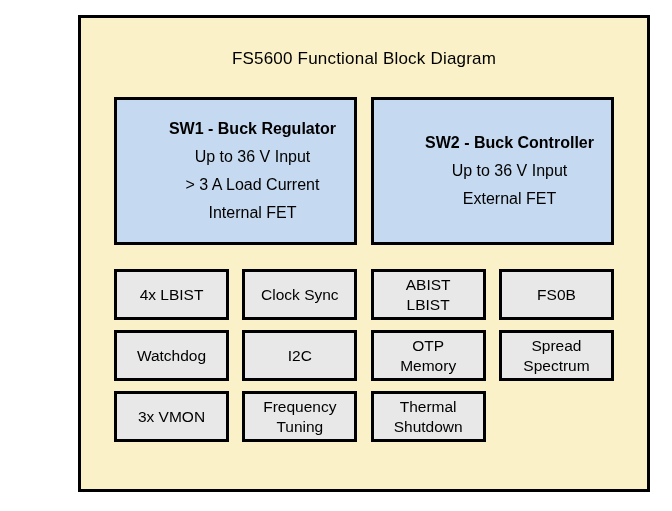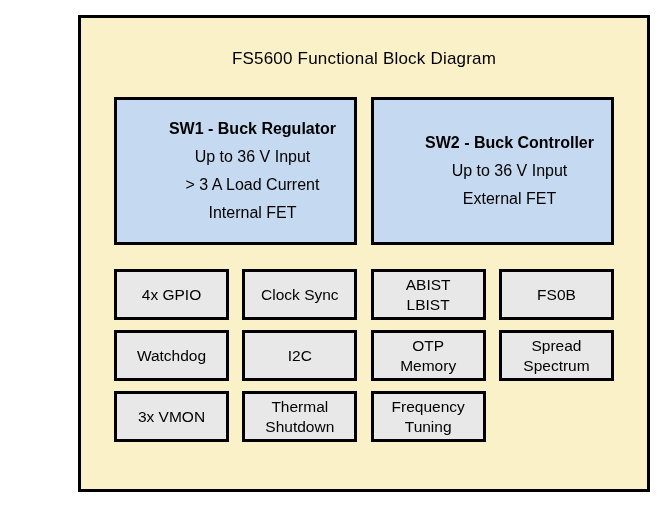--- a/index.html
+++ b/index.html
@@ -102,32 +102,32 @@
         <div>Internal FET</div>
       </div>
       <div class="blue-box">
         <div class="box-title">SW2 - Buck Controller</div>
         <div>Up to 36 V Input</div>
         <div>External FET</div>
       </div>
     </div>
 
     <div class="feature-grid">
-      <div class="gray-cell">4x GPIO</div>
+      <div class="gray-cell">4x LBIST</div>
       <div class="gray-cell">Clock Sync</div>
       <div class="gray-cell">ABIST
 LBIST</div>
       <div class="gray-cell">FS0B</div>
       <div class="gray-cell">Watchdog</div>
       <div class="gray-cell">I2C</div>
       <div class="gray-cell">OTP
 Memory</div>
       <div class="gray-cell">Spread
 Spectrum</div>
       <div class="gray-cell">3x VMON</div>
+      <div class="gray-cell">Frequency
+Tuning</div>
       <div class="gray-cell">Thermal
 Shutdown</div>
-      <div class="gray-cell">Frequency
-Tuning</div>
     </div>
 
   </div>
 </div>
 
 </body></html>

